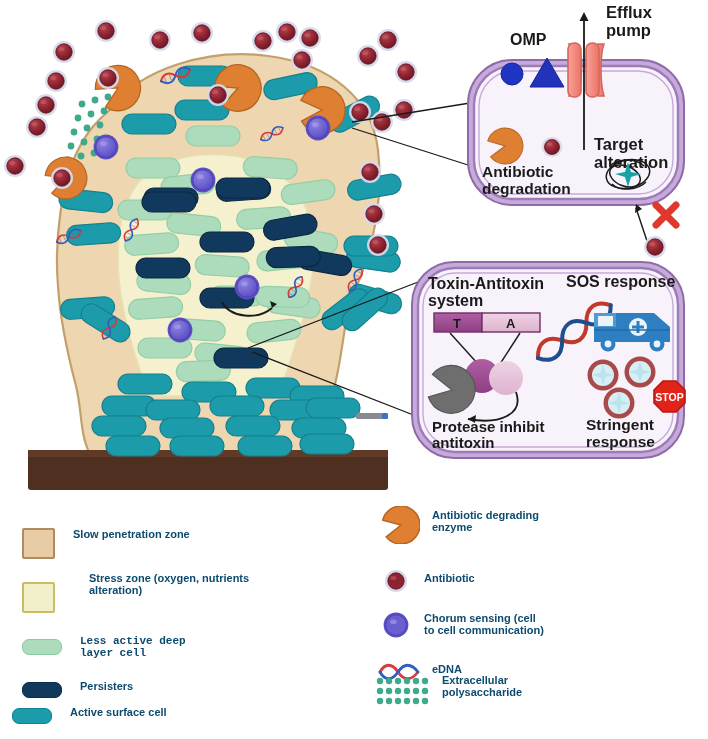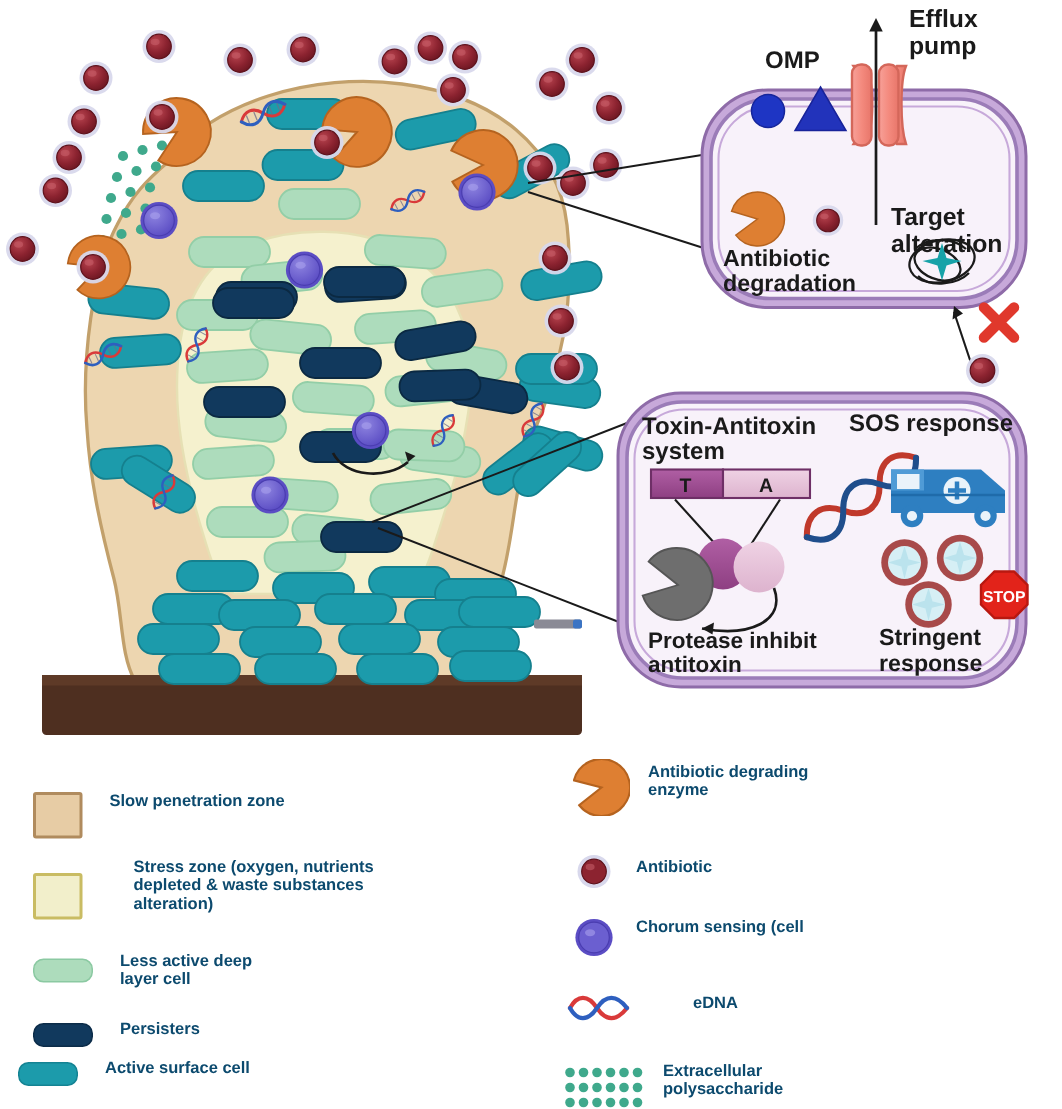--- a/index.html
+++ b/index.html
@@ -404,26 +404,25 @@
     <span class="sw" style="display:inline-block;width:29px;height:27px;background:#E7CCA5;border:2px solid #B08B5E;border-radius:2px;margin-right:18px;"></span>
     <span class="legend-text">
       <span>Slow penetration zone</span>
     </span>
   </div>
 
   <div class="legend-row" style="left:22px;top:572px;gap:16px;">
     <span class="sw" style="display:inline-block;width:29px;height:27px;background:#F2EFCB;border:2px solid #C9BC63;border-radius:2px;margin-right:18px;margin-top:10px;"></span>
     <span class="legend-text">
       <span>Stress zone (oxygen, nutrients</span>
-      <span>depleted &amp; waste substances</span>
       <span>alteration)</span>
     </span>
   </div>
 
-  <div class="legend-row" style="left:22px;top:635px;">
+  <div class="legend-row" style="left:22px;top:635px;font-family:Liberation Mono, monospace;">
     <span class="sw" style="display:inline-block;width:38px;height:14px;background:#ADDCBC;border:1px solid #8BC9A2;border-radius:7px;margin-right:18px;margin-top:4px;"></span>
     <span class="legend-text">
       <span>Less active deep</span>
       <span>layer cell</span>
     </span>
   </div>
 
   <div class="legend-row" style="left:12px;top:678px;margin-top:28px;">
     <span class="sw" style="display:inline-block;width:38px;height:14px;background:#1C9BAB;border:1px solid #148393;border-radius:7px;margin-right:18px;margin-top:2px;"></span>
     <span class="legend-text">
@@ -471,36 +470,37 @@
   <div class="legend-row" style="left:382px;top:608px;">
     <span class="sw" style="margin-right:14px;margin-top:3px;">
       <svg width="28" height="28" viewBox="0 0 28 28">
         <circle cx="14" cy="14" r="12.4" fill="#5B4DC4"></circle>
         <circle cx="14" cy="14" r="10.2" fill="#6B5FD0" stroke="#4A3DB0" stroke-width="0.8"></circle>
         <ellipse cx="11.4" cy="10.8" rx="3.4" ry="2.3" fill="#A9A0EC" opacity="0.6"></ellipse>
       </svg>
     </span>
     <span class="legend-text" style="margin-top:4px;">
       <span>Chorum sensing (cell</span>
-    </span>
-  </div>
-
-  <div class="legend-row" style="left:378px;top:660px;gap:30px;">
+      <span>to cell communication)</span>
+    </span>
+  </div>
+
+  <div class="legend-row" style="left:378px;top:660px;">
     <span class="sw" style="margin-right:12px;">
       <svg width="42" height="24" viewBox="0 0 42 24">
         <path d="M2,12 C7,3 14,3 20,12 C26,21 33,21 40,12" fill="none" stroke="#D93A3A" stroke-width="2.8" stroke-linecap="round"></path>
         <path d="M2,12 C7,21 14,21 20,12 C26,3 33,3 40,12" fill="none" stroke="#2E5FBF" stroke-width="2.8" stroke-linecap="round"></path>
       </svg>
     </span>
     <span class="legend-text" style="margin-top:3px;">
       <span>eDNA</span>
     </span>
   </div>
 
-  <div class="legend-row" style="left:376px;top:673px;margin-top:34px;">
+  <div class="legend-row" style="left:376px;top:673px;">
     <span class="sw" style="margin-right:10px;margin-top:3px;">
       <svg width="56" height="30" viewBox="0 0 56 30" fill="#3FA98C">
         <circle cx="4" cy="5" r="3.2"></circle>
             <circle cx="13" cy="5" r="3.2"></circle>
             <circle cx="22" cy="5" r="3.2"></circle>
         <circle cx="31" cy="5" r="3.2"></circle>
             <circle cx="40" cy="5" r="3.2"></circle>
             <circle cx="49" cy="5" r="3.2"></circle>
         <circle cx="4" cy="15" r="3.2"></circle>
             <circle cx="13" cy="15" r="3.2"></circle>

